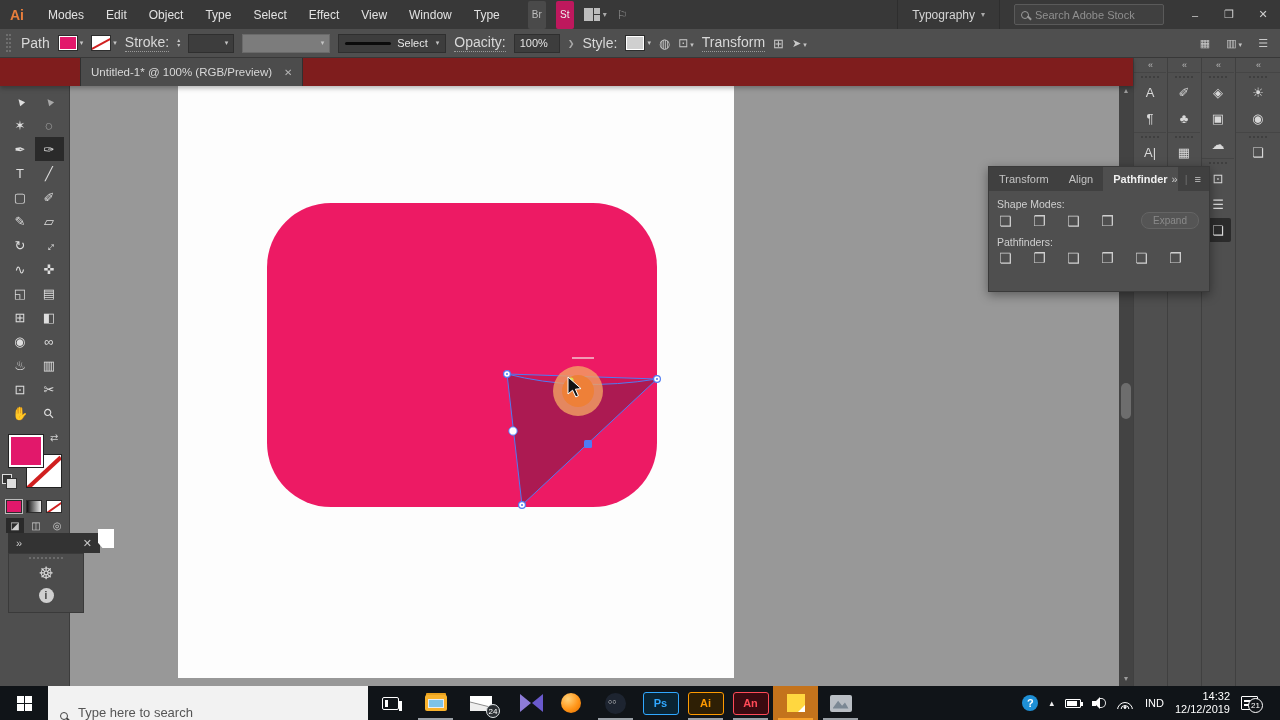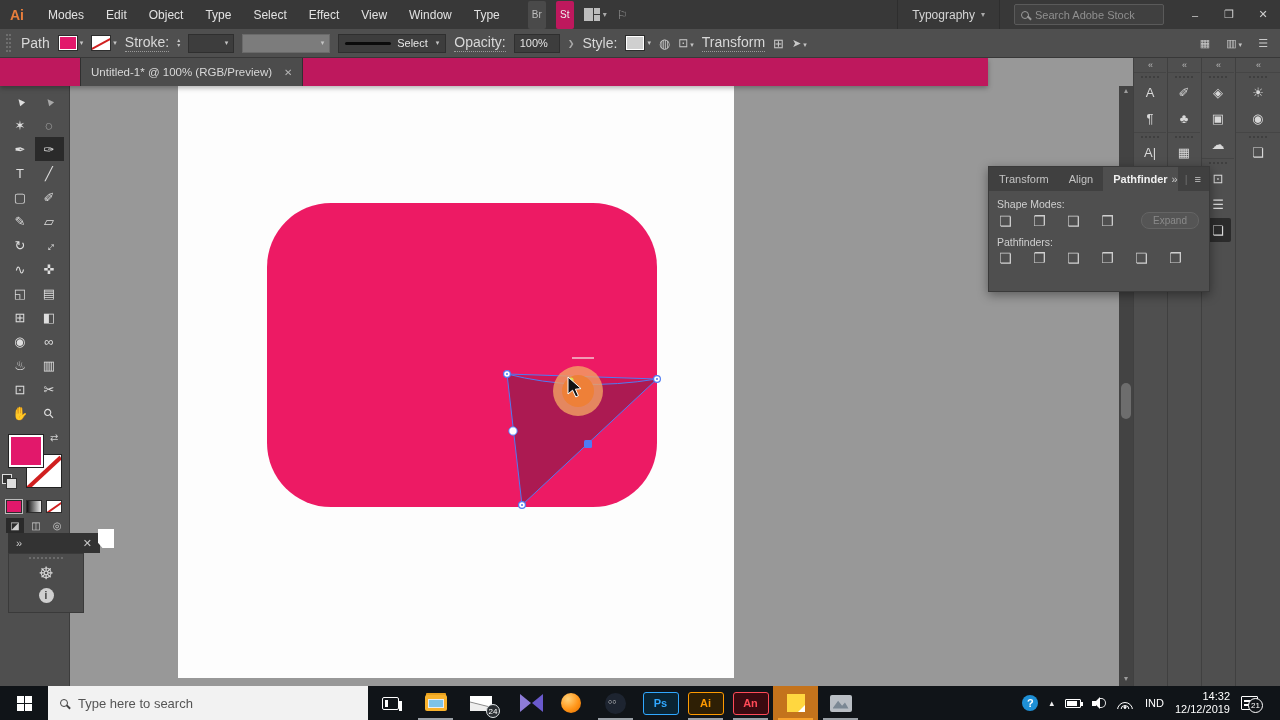--- a/index.html
+++ b/index.html
@@ -38,21 +38,21 @@
   .nostroke::after{content:"";position:absolute;left:-4px;right:-4px;top:50%;height:2px;background:#d01f1f;transform:rotate(-28deg)}
   .dd{font-size:7px;color:#c4c4c4;margin-left:2px}
   .stepper{display:flex;flex-direction:column;line-height:5px;font-size:6px;color:#c9c9c9}
   .field{background:#3d3d3d;border:1px solid #2f2f2f;height:19px;display:flex;align-items:center;padding:0 5px;color:#e3e3e3}
   .field.dim{background:#7c7c7c;border-color:#6a6a6a;width:88px;color:#7c7c7c}
   .brushbox{background:#3d3d3d;border:1px solid #2f2f2f;height:19px;display:flex;align-items:center;gap:6px;padding:0 6px}
   .bline{width:46px;height:3px;background:#0b0b0b;border-radius:2px}
   .ctr-ic{color:#c9c9c9;font-size:13px}
   .ctr-right{margin-left:auto;display:flex;gap:16px;align-items:center;padding-right:12px;color:#c9c9c9}
   
-  .tabbar{left:0;top:58px;width:988px;height:28px;background:#be185d;z-index:5;box-shadow:0 2px 5px rgba(0,0,0,.3)}
+  .tabbar{left:0;top:58px;width:1133px;height:28px;background:#7f1d1d;z-index:5;box-shadow:0 2px 5px rgba(0,0,0,.3)}
   .doc-tab{position:absolute;left:80px;top:0;height:28px;background:#4c4c4c;border-right:1px solid #303030;border-left:1px solid #303030;display:flex;align-items:center;gap:12px;padding:0 10px;color:#d8d8d8;font-size:11.5px}
   .tab-x{color:#b5b5b5;font-size:10px}
   
   .toolbar{left:0;top:86px;width:70px;height:600px;background:#4f4f4f;border-right:1px solid #3c3c3c;z-index:4}
   .tools{display:grid;grid-template-columns:29px 29px;justify-content:center;padding-top:3px}
   .tool{width:29px;height:24px;display:flex;align-items:center;justify-content:center;position:relative}
   .tool .g{font-size:13px;color:#dedede;line-height:1}
   .tool.active{background:#2a2a2a}
   .tool.rotl .g{transform:rotate(-40deg);font-size:11px}
   .tool.dim .g{color:#a8a8a8}
@@ -108,21 +108,21 @@
   .dcc{text-align:center;color:#b9b9b9;font-size:9px;padding:2px 0;letter-spacing:-1px}
   .dgrp{border-top:1px solid #454545;padding-top:2px}
   .dgrip{width:18px;margin:1px auto 2px;border-top:2px dotted #3f3f3f}
   .dki{width:26px;height:24px;margin:2px auto;display:flex;align-items:center;justify-content:center;color:#d8d8d8;font-size:13px}
   .dki.active{background:#2b2b2b;border-radius:2px}
   
   .taskbar{left:0;top:686px;width:1280px;height:34px;background:#101418;display:flex;align-items:stretch;z-index:10;color:#fff}
   .startbtn{width:48px;display:flex;align-items:center;justify-content:center}
   .winlogo{display:grid;grid-template-columns:7px 7px;grid-template-rows:7px 7px;gap:1px}
   .winlogo i{background:#fff}
-  .tsearch{width:320px;background:#f2f2f2;display:flex;align-items:center;gap:10px;padding:0 12px}
+  .tsearch{width:320px;background:#f2f2f2;display:flex;align-items:flex-end;gap:10px;padding:0 12px}
   .tsearch .mag{border-color:#444}
   .tsearch .mag::after{background:#444}
   .tsearch input{border:0;outline:0;background:transparent;font-size:13px;color:#333;width:240px;font-family:"Liberation Sans",sans-serif}
   .tsearch input::placeholder{color:#555}
   .apps{display:flex;align-items:stretch}
   .app{width:45px;position:relative;display:flex;align-items:center;justify-content:center}
   .app.ul::after{content:"";position:absolute;bottom:0;left:5px;right:5px;height:2px;background:#9aa0a6}
   .app.ul-orange{background:var(--taskbar_orange)}
   .app.ul-orange::after{content:"";position:absolute;bottom:0;left:5px;right:5px;height:2px;background:#f7a12d}
   .box{display:flex;align-items:center;justify-content:center}

